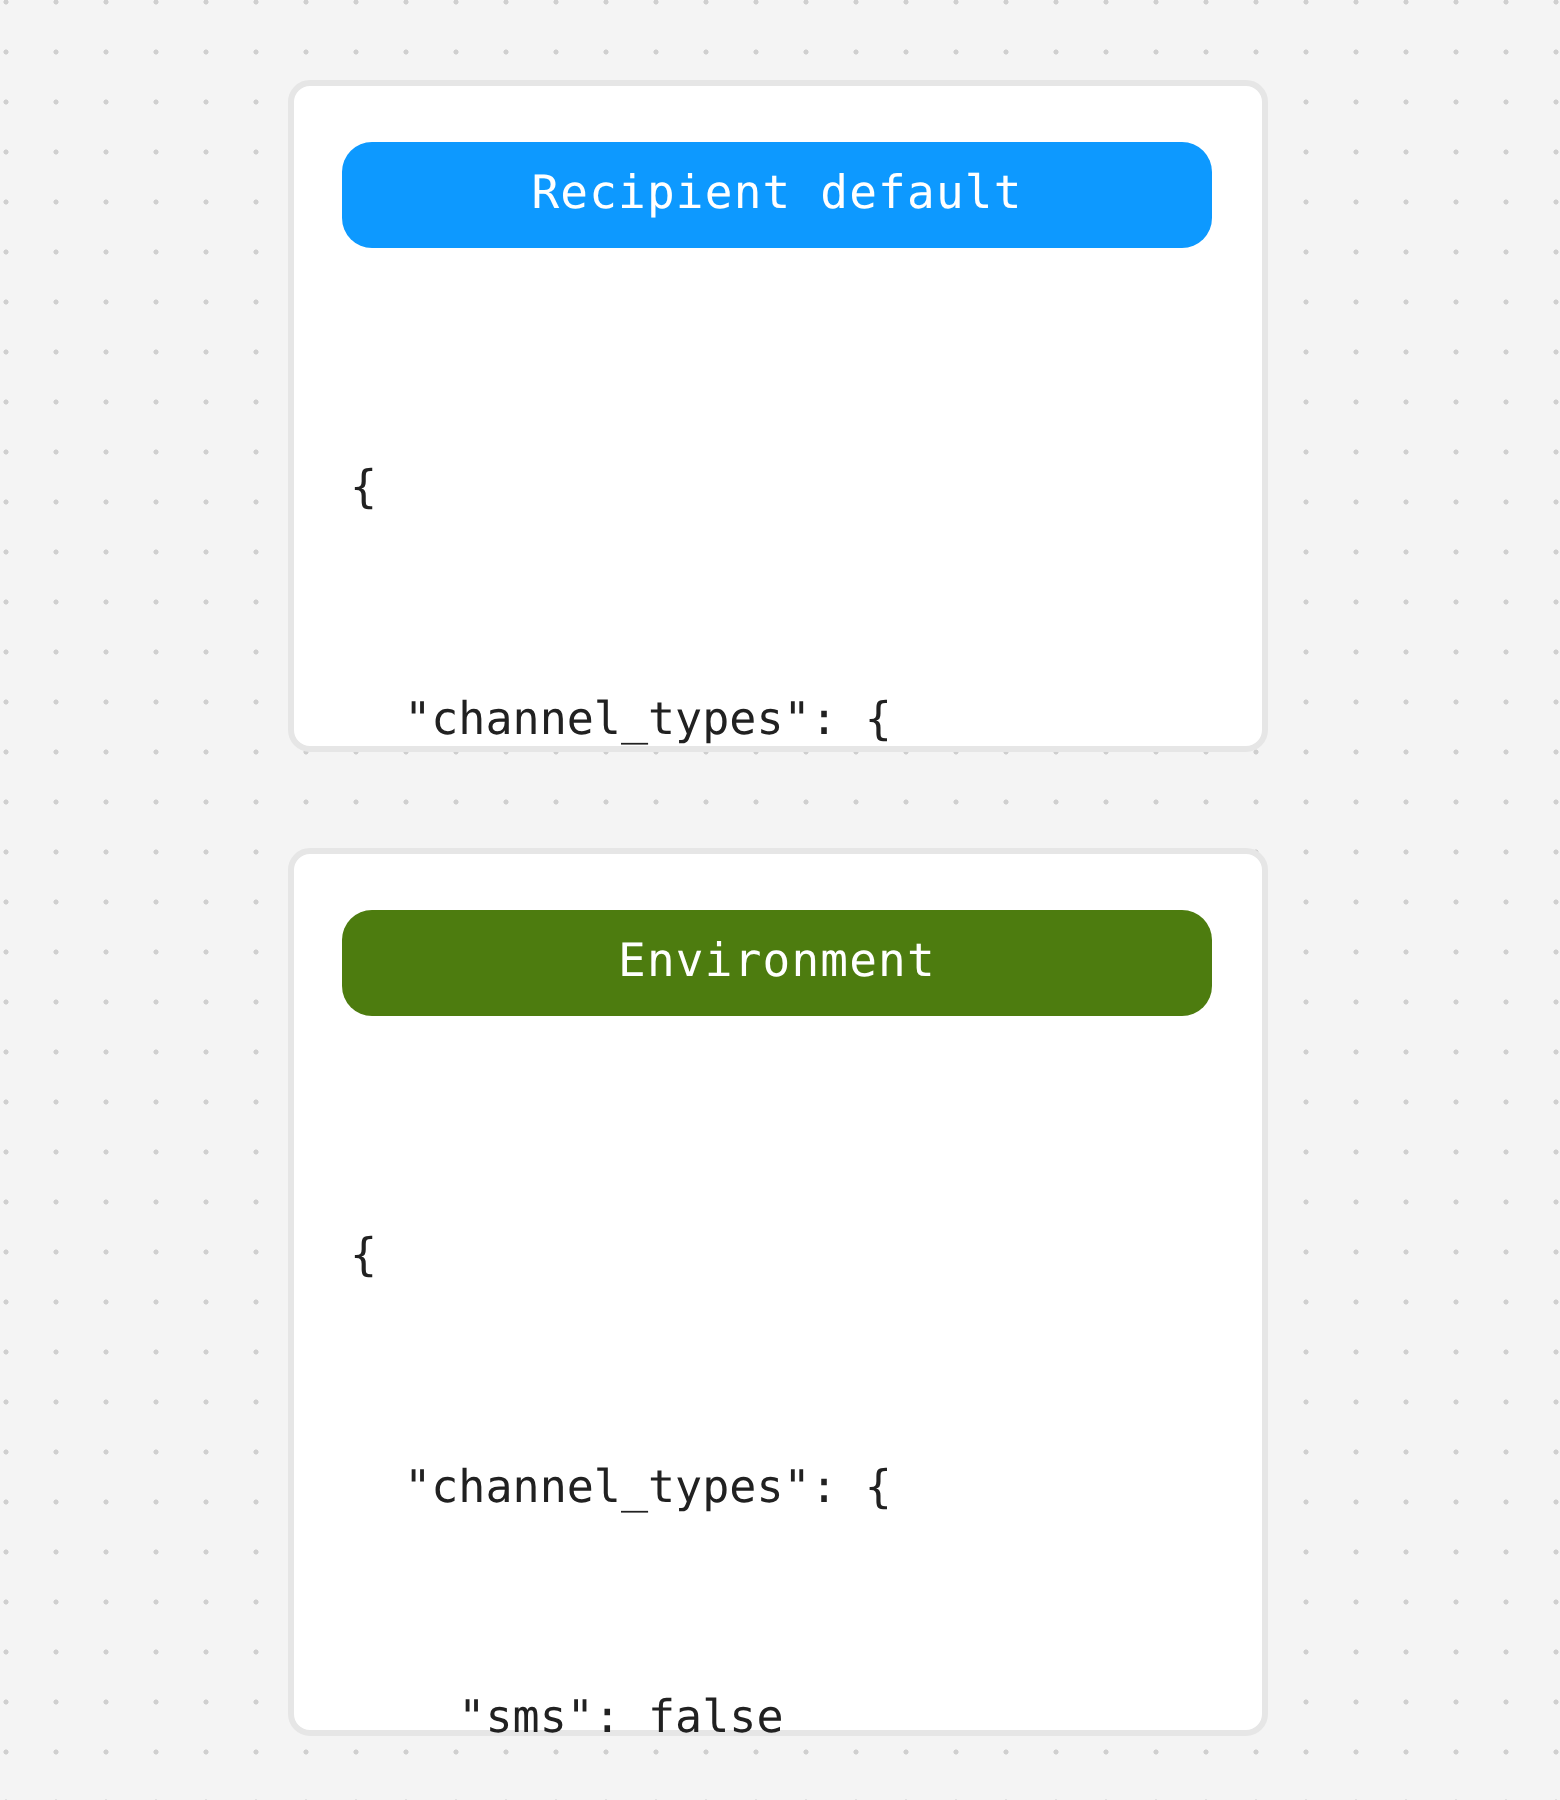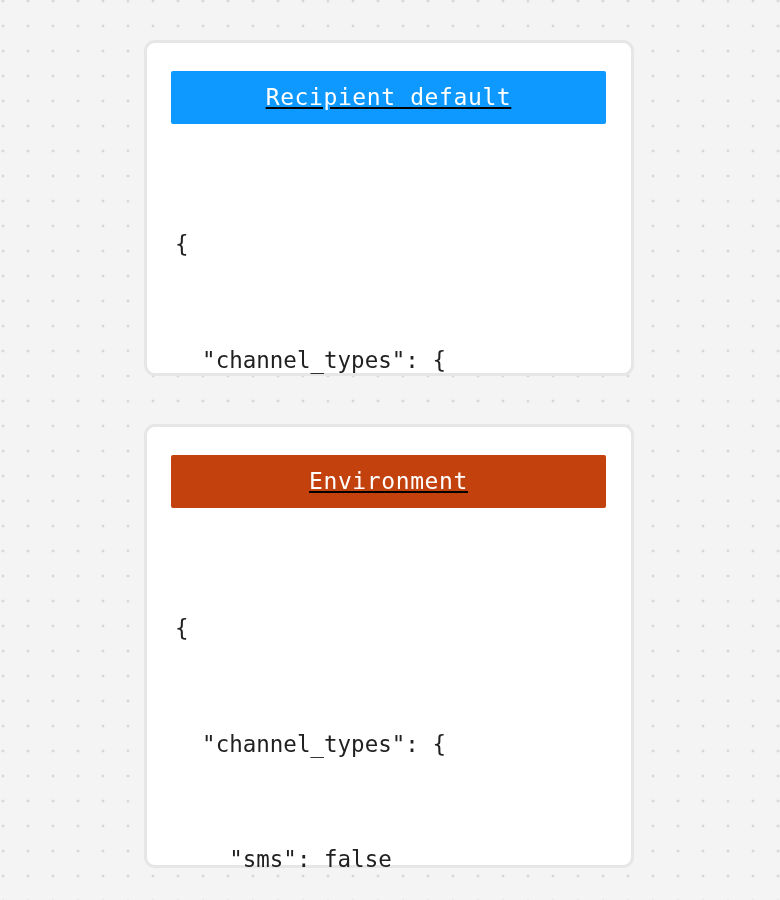--- a/index.html
+++ b/index.html
@@ -47,26 +47,25 @@
   }
   #card-environment {
     top: 424px;
     height: 444px;
   }
   .card-header {
     position: absolute;
     left: 24px;
     width: 435px;
     height: 53px;
-    border-radius: 2px;
+    border-radius: 15px;
     display: flex;
     align-items: center;
     justify-content: center;
     box-sizing: border-box;
-    text-decoration: underline;
   }
   #card-recipient-default .card-header { top: 28px; }
   #card-environment .card-header { top: 28px; }
   .card-header-label {
     color: #ffffff;
     font-family: "DejaVu Sans Mono", monospace;
     font-size: 23px;
     font-weight: 400;
     letter-spacing: 0.6px;
     line-height: 1;
@@ -104,21 +103,21 @@
     <div class="code-block">
       <span class="code-line">{</span>
       <span class="code-line">  "channel_types": {</span>
       <span class="code-line">    "sms": true</span>
       <span class="code-line">  }</span>
       <span class="code-line">}</span>
     </div>
   </div>
 
   <div class="card" id="card-environment">
-    <div class="card-header" style="background-color:#c2410c;">
+    <div class="card-header" style="background-color:#4d7c0f;">
       <span class="card-header-label">Environment</span>
     </div>
     <div class="code-block">
       <span class="code-line">{</span>
       <span class="code-line">  "channel_types": {</span>
       <span class="code-line">    "sms": false</span>
       
       
       
       

